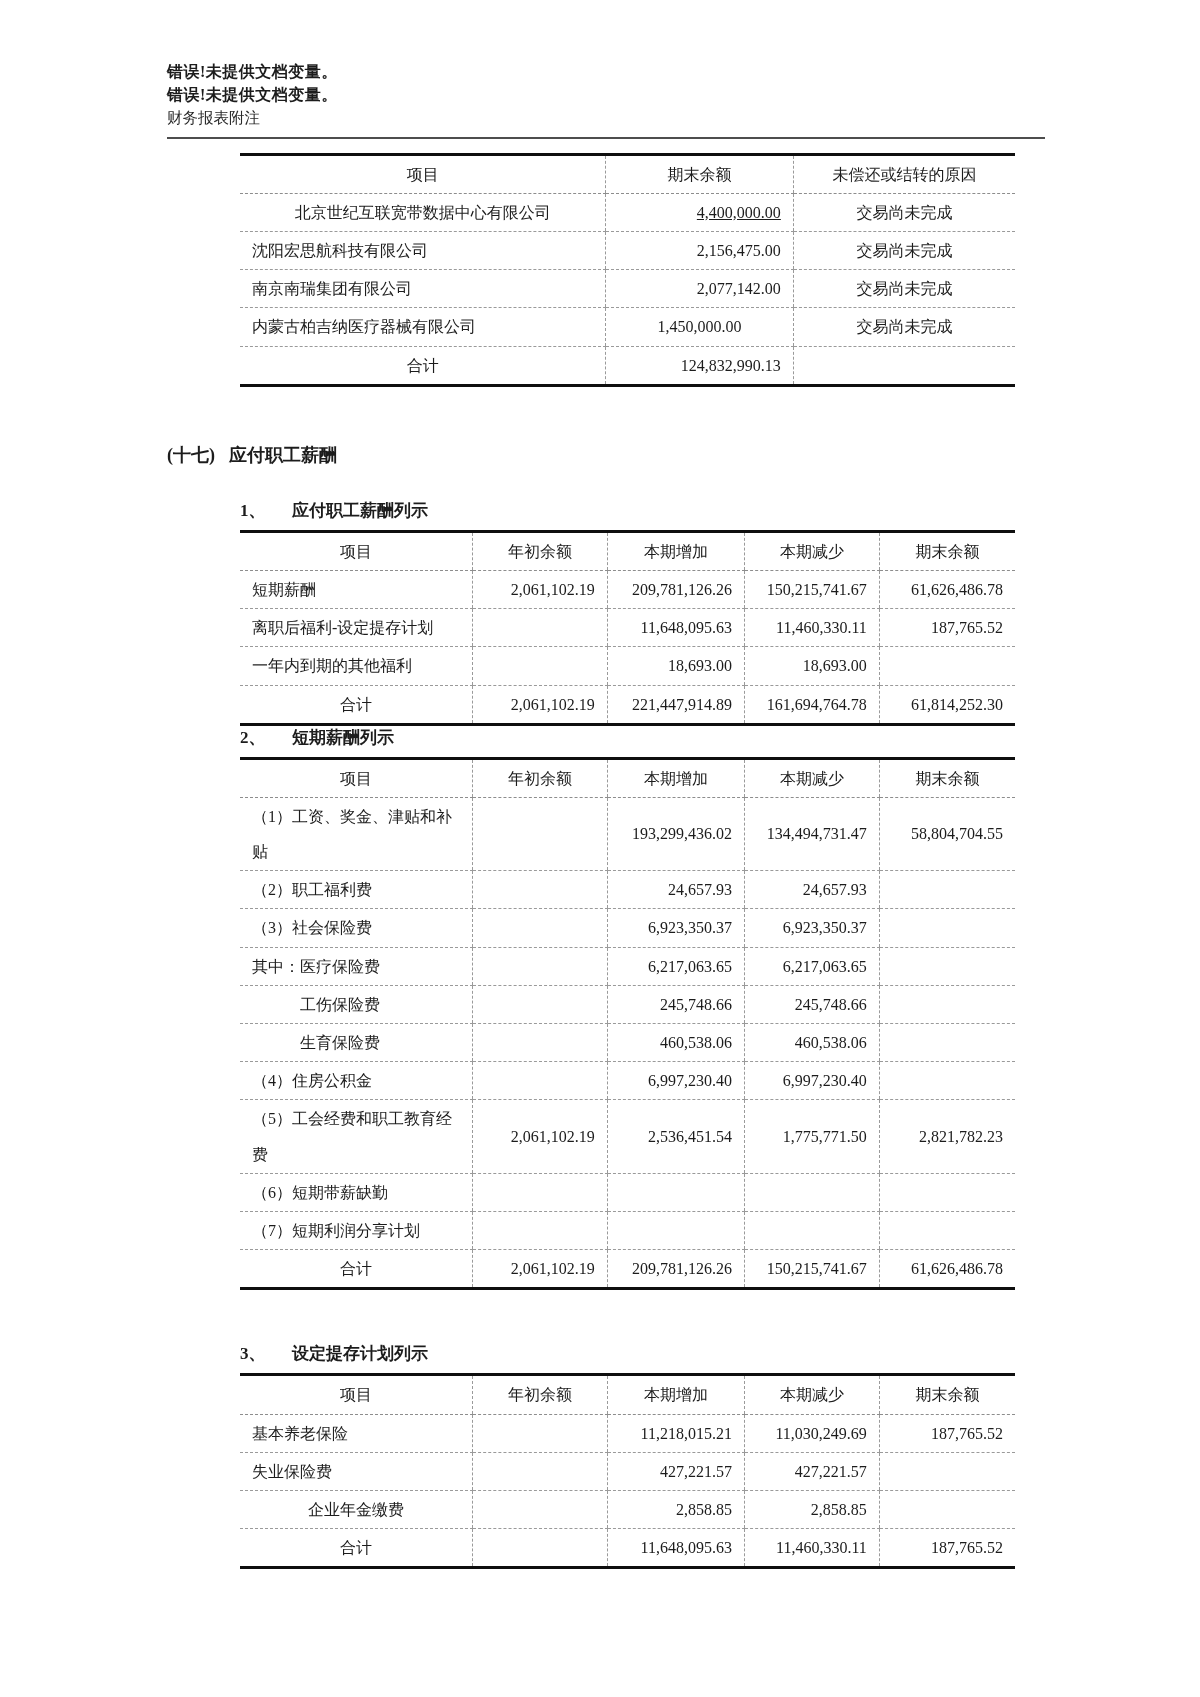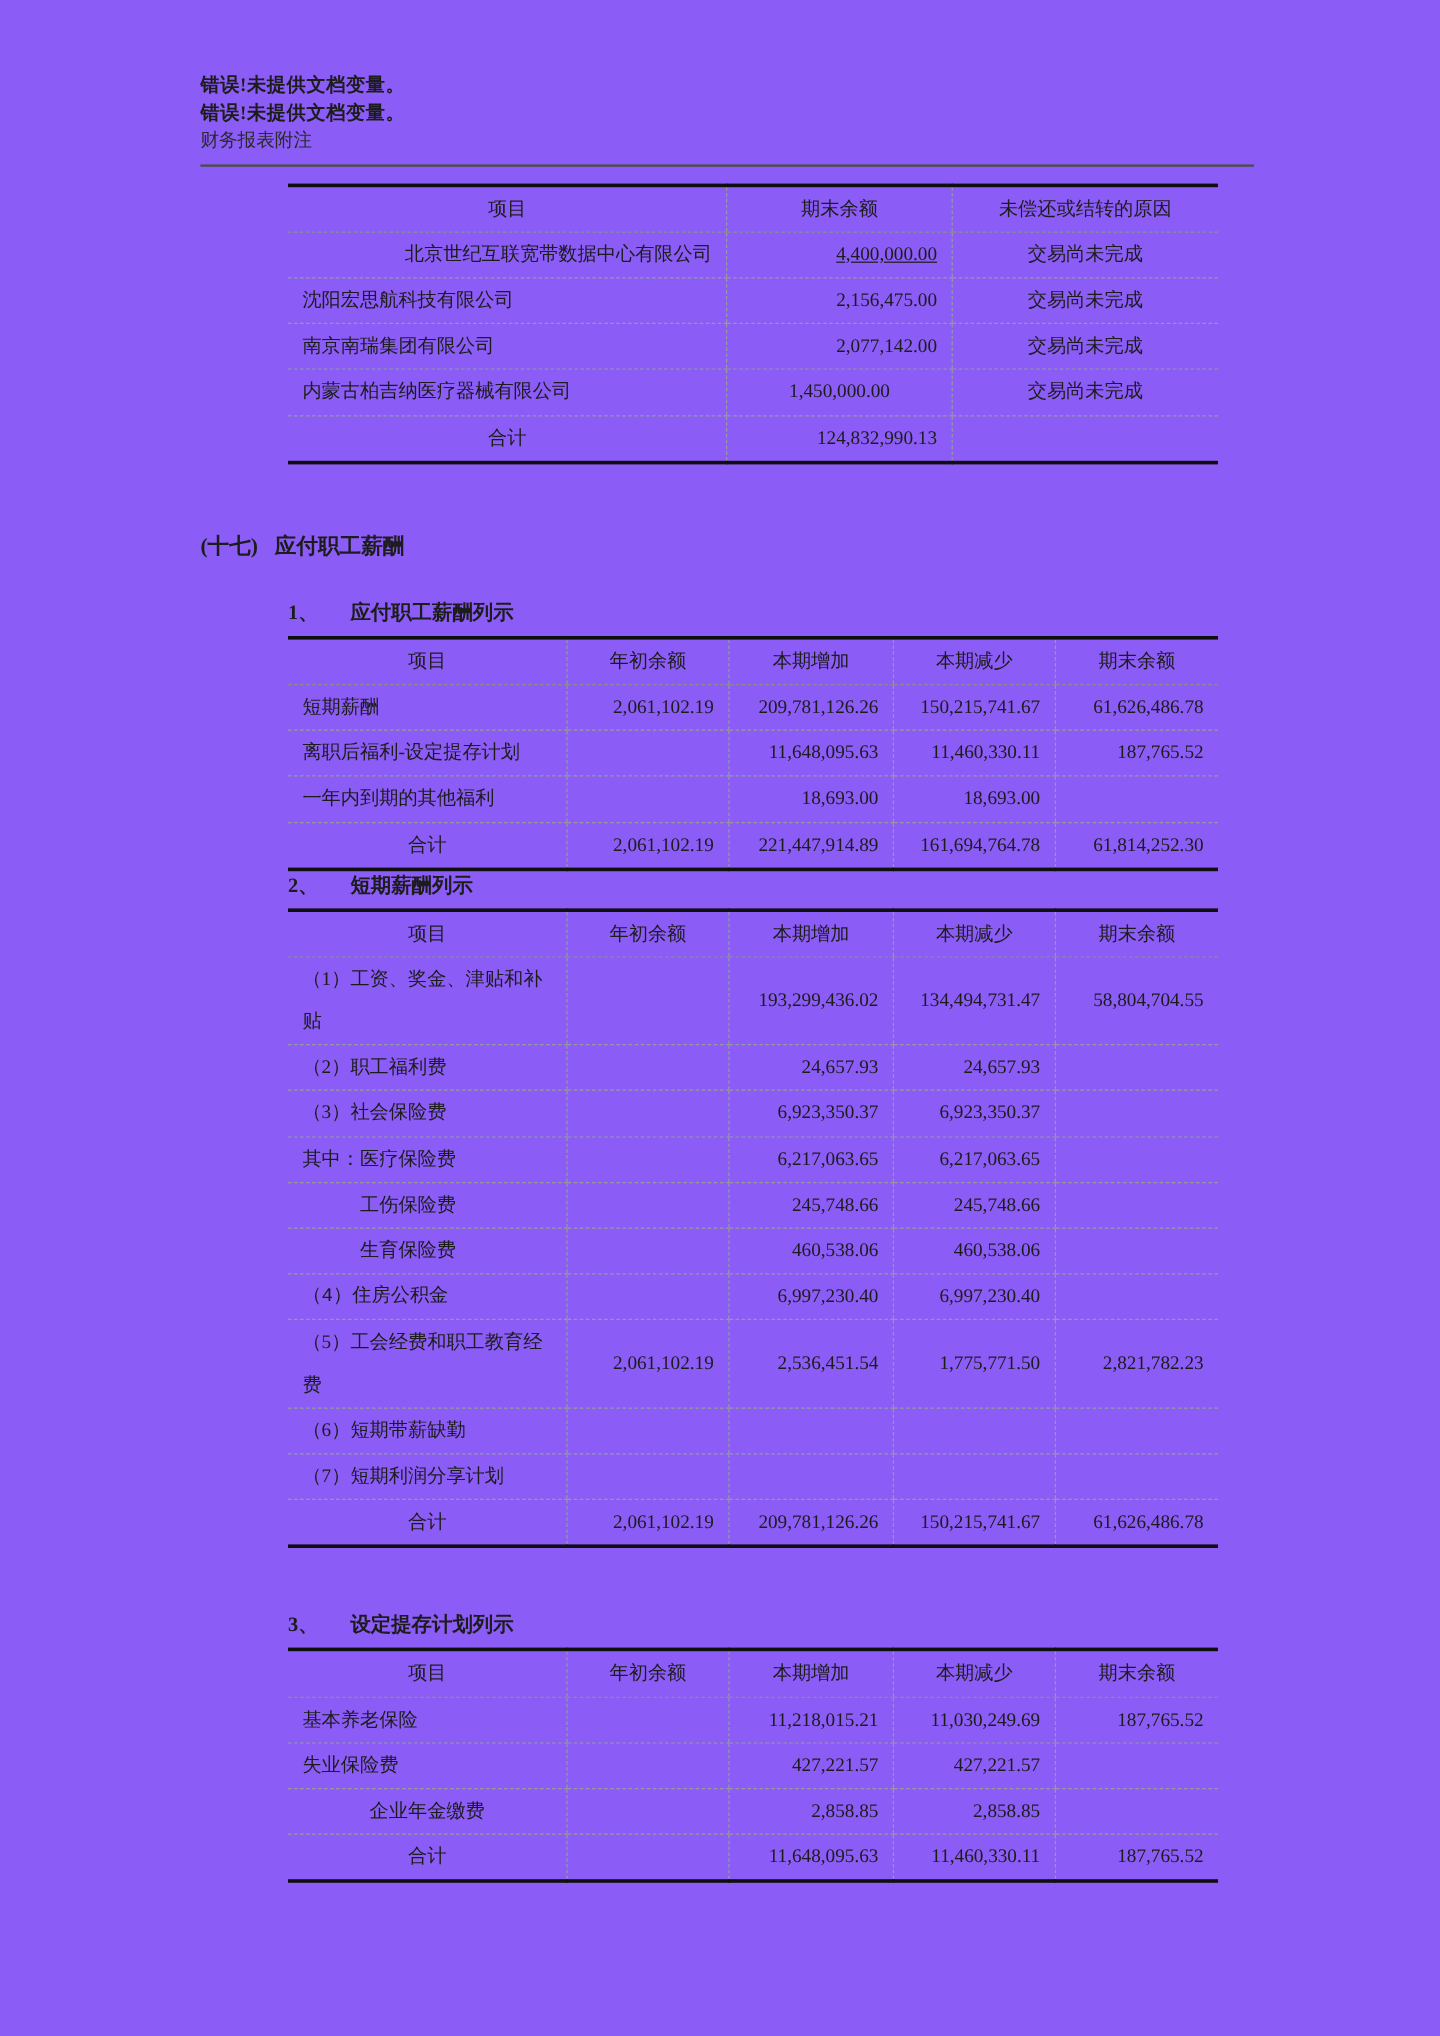--- a/index.html
+++ b/index.html
@@ -1,18 +1,18 @@
 <!DOCTYPE html>
 <html><head>
 <meta charset="utf-8">
 <style>
   html, body { margin:0; padding:0; background:#e9e9e9; }
   body { font-family: "Liberation Serif", "DejaVu Serif", serif; color:#1c1c1c; }
   .page {
-    width:1200px; height:1697px; background:#8b5cf6; margin:0 auto;
+    width:1200px; height:1697px; background:#ffffff; margin:0 auto;
     box-sizing:border-box; padding:60px 155px 0 167px; position:relative;
   }
   .doc-header { }
   .hdr-bold  { font-weight:bold; font-size:16px; line-height:1.45; letter-spacing:0.5px; }
   .hdr-normal{ font-weight:normal; font-size:15.5px; line-height:1.5; color:#2a2a2a; }
   .hdr-rule  { border-bottom:2px solid #4d4d4d; margin-top:7px; width:100%; }
 
   table.fin {
     border-collapse:collapse; table-layout:fixed;
     width:775px; margin-left:73px;
@@ -62,21 +62,21 @@
       </colgroup>
       <thead>
         <tr>
           <th>项目</th>
           <th>期末余额</th>
           <th>未偿还或结转的原因</th>
         </tr>
       </thead>
       <tbody>
         <tr>
-          <td style="text-align: right;">北京世纪互联宽带数据中心有限公司</td>
+          <td style="text-align: center;">北京世纪互联宽带数据中心有限公司</td>
           <td style="text-align: right; text-decoration: underline;">4,400,000.00</td>
           <td style="text-align: center;">交易尚未完成</td>
         </tr>
         <tr>
           <td style="text-align: left;">沈阳宏思航科技有限公司</td>
           <td style="text-align: right;">2,156,475.00</td>
           <td style="text-align: center;">交易尚未完成</td>
         </tr>
         <tr>
           <td style="text-align: left;">南京南瑞集团有限公司</td>
@@ -209,21 +209,21 @@
           <td style="text-align: right;"></td>
         </tr>
         <tr>
           <td style="text-align: left;">　　　生育保险费</td>
           <td style="text-align: right;"></td>
           <td style="text-align: right;">460,538.06</td>
           <td style="text-align: right;">460,538.06</td>
           <td style="text-align: right;"></td>
         </tr>
         <tr>
-          <td style="text-align: left; font-family: Liberation Mono, monospace;">（4）住房公积金</td>
+          <td style="text-align: left;">（4）住房公积金</td>
           <td style="text-align: right;"></td>
           <td style="text-align: right;">6,997,230.40</td>
           <td style="text-align: right;">6,997,230.40</td>
           <td style="text-align: right;"></td>
         </tr>
         <tr>
           <td style="text-align: left;">（5）工会经费和职工教育经费</td>
           <td style="text-align: right;">2,061,102.19</td>
           <td style="text-align: right;">2,536,451.54</td>
           <td style="text-align: right;">1,775,771.50</td>

